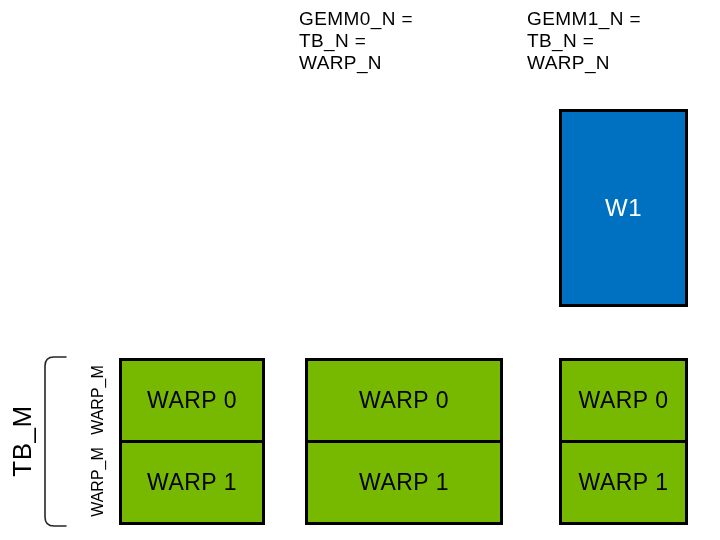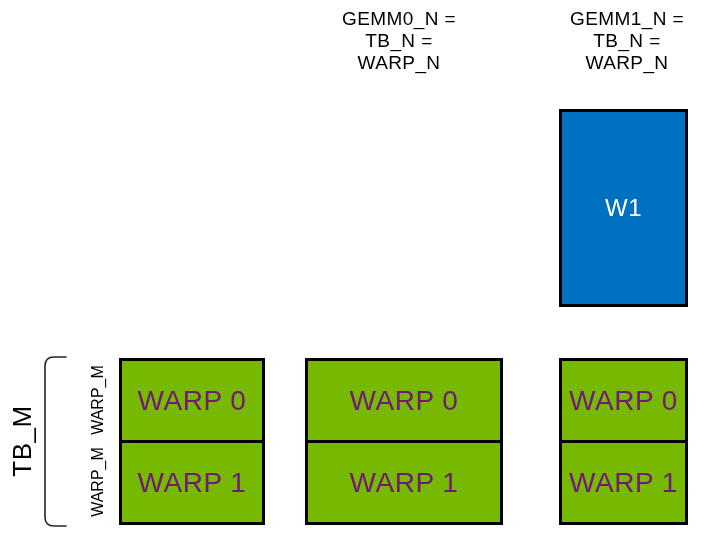--- a/index.html
+++ b/index.html
@@ -14,21 +14,20 @@
     height: 540px;
     background: #ffffff;
     overflow: hidden;
   }
 
   
   .hdr {
     position: absolute;
     top: 8px;
     width: 200px;
-    text-align: center;
     color: #000000;
     font-size: 19px;
     line-height: 22px;
     letter-spacing: 0.4px;
     white-space: nowrap;
   }
 
   
   .bluebox {
     position: absolute;
@@ -56,22 +55,22 @@
     box-sizing: border-box;
     height: 85px;
     background: var(--green, #76B900);
     border: 3px solid var(--outline, #000000);
     display: flex;
     align-items: center;
     justify-content: center;
   }
   .gcell + .gcell { margin-top: -3px; }
   .gcell .celllabel {
-    color: #701a75;
-    font-size: 28px;
+    color: #000000;
+    font-size: 23px;
     letter-spacing: 0.5px;
     white-space: nowrap;
   }
   .col0 { left: 119px; width: 146px; }
   .col1 { left: 305px; width: 198px; }
   .col2 { left: 559px; width: 129px; }
 
   
   .tbm {
     position: absolute;

